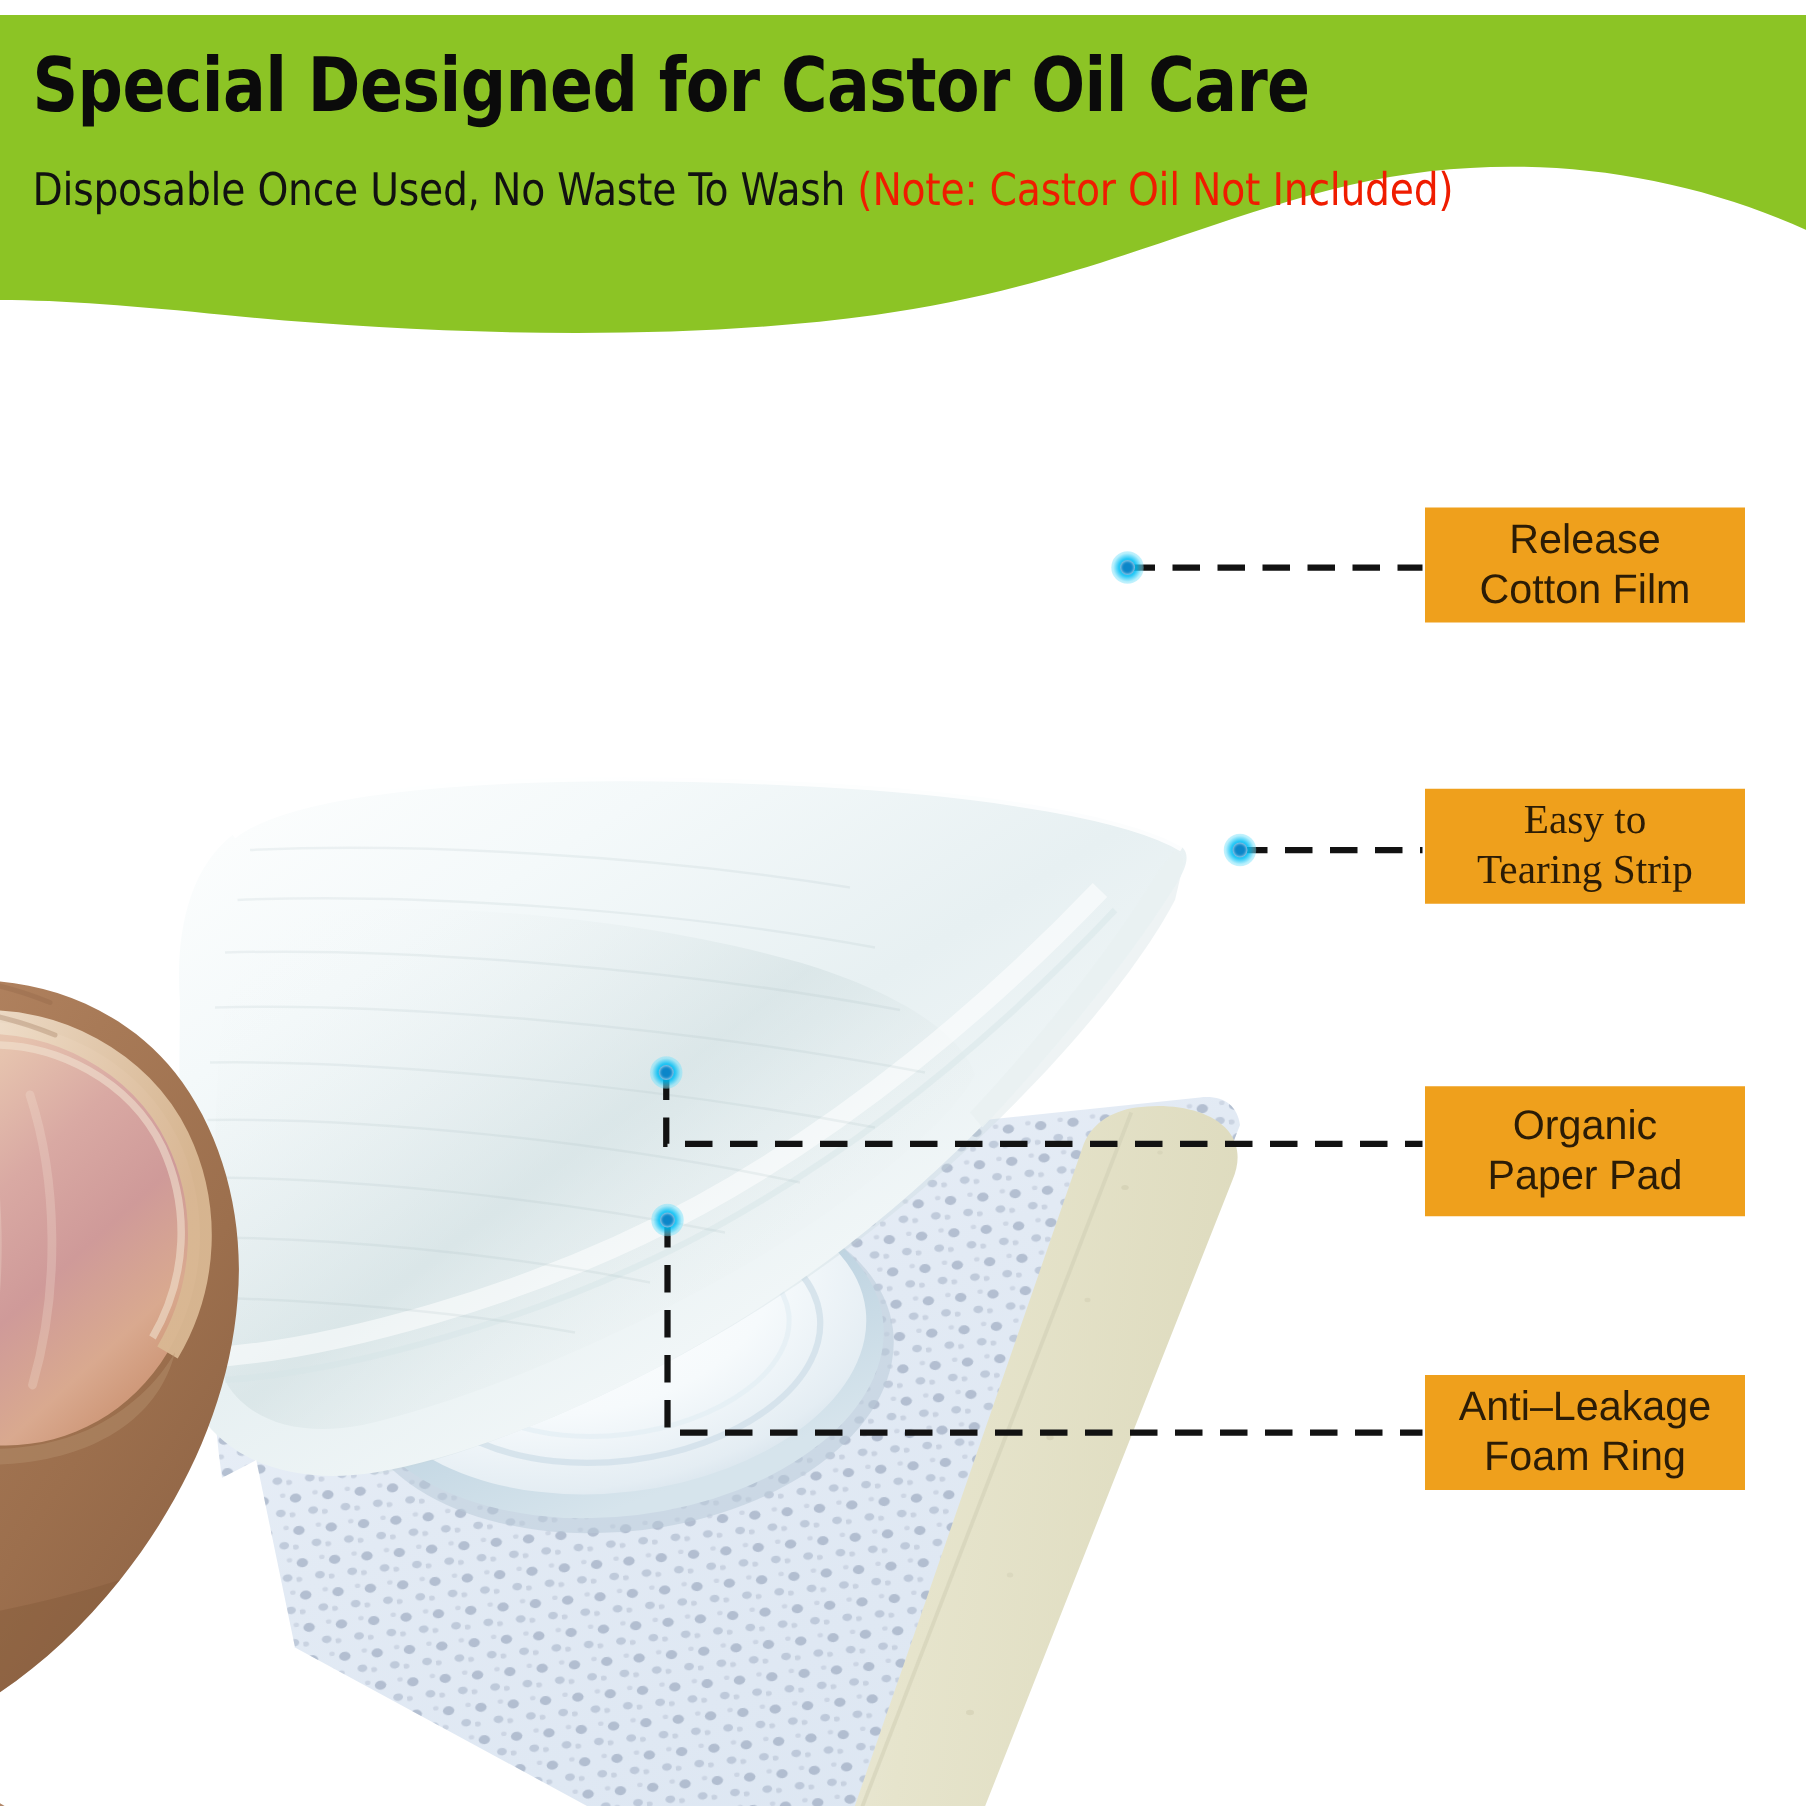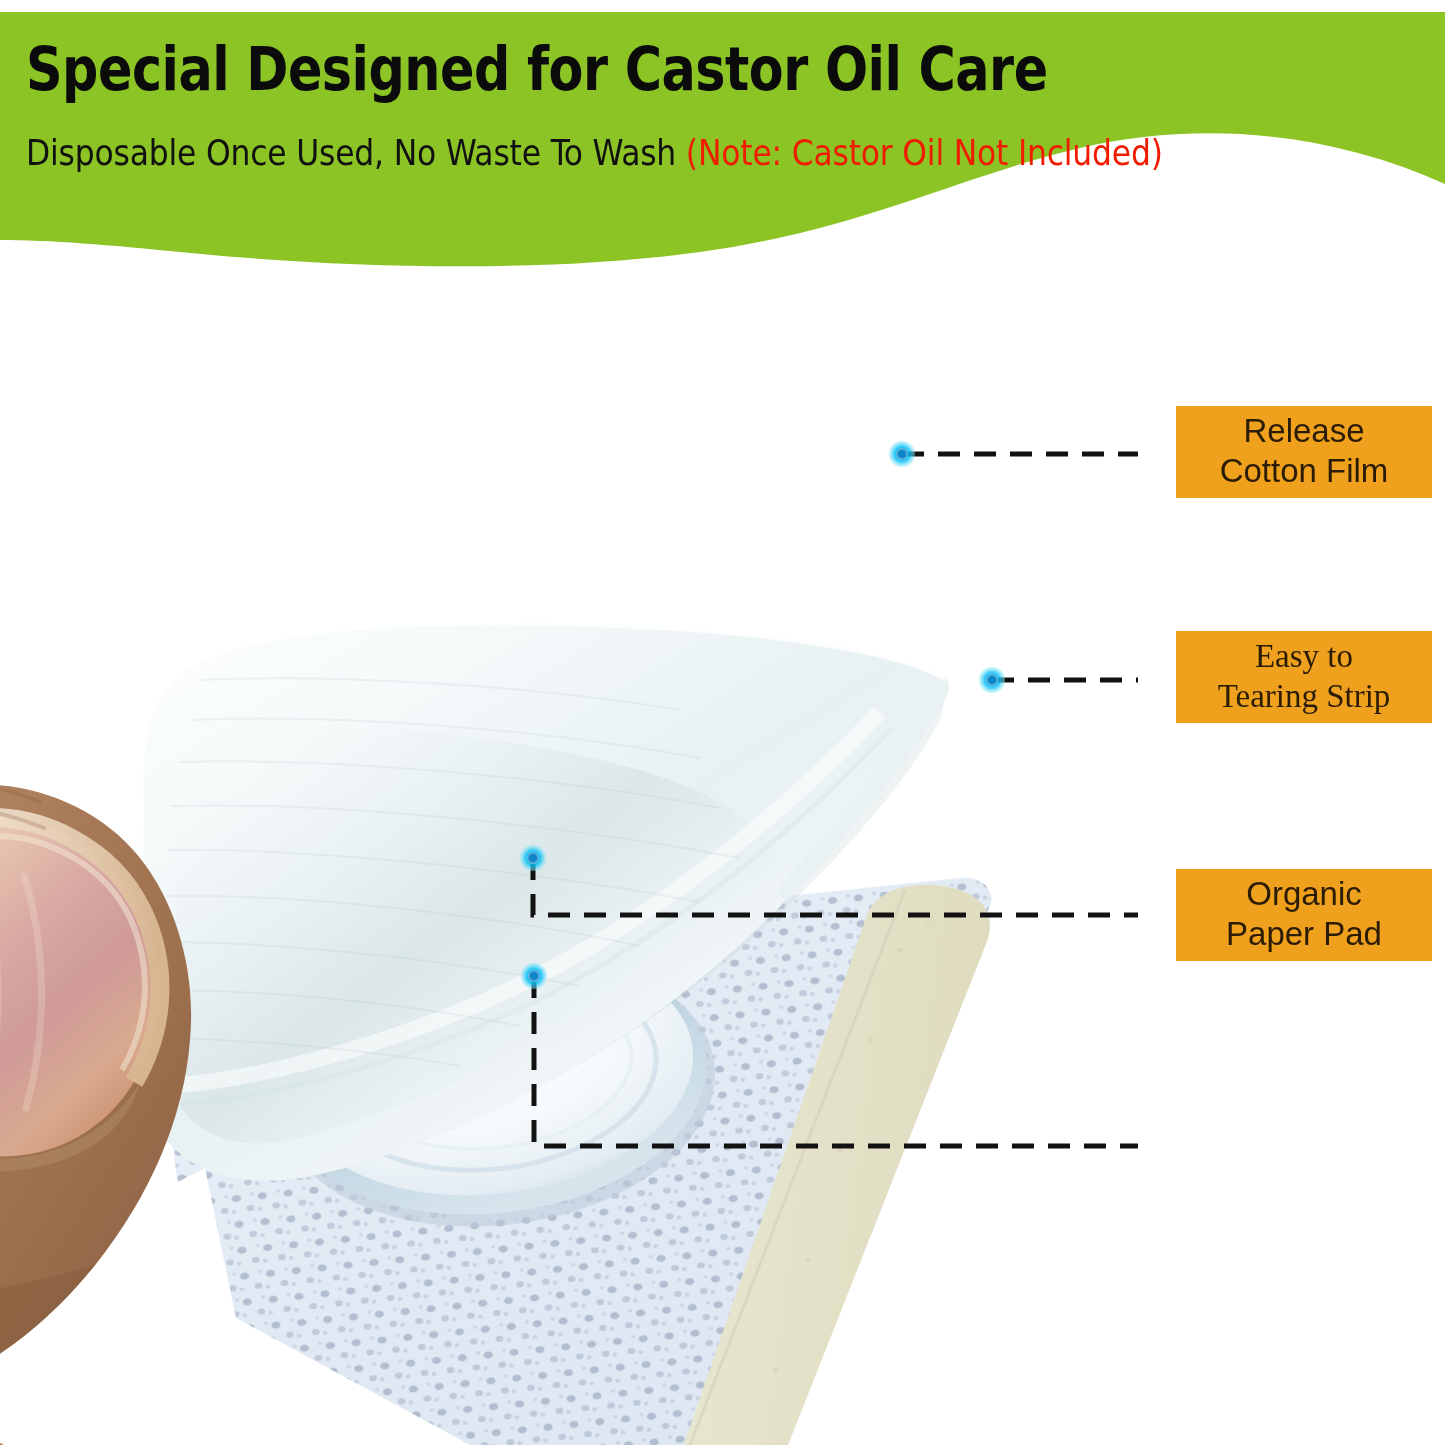--- a/index.html
+++ b/index.html
@@ -40,27 +40,26 @@
     position:absolute;
     background:#efa01c;
     color:#2b1c06;
     font-size:33px;
     line-height:1.22;
     text-align:center;
     font-family:"Liberation Sans", sans-serif;
     display:flex;flex-direction:column;align-items:center;justify-content:center;
     box-sizing:border-box;
     padding:4px 6px 6px 6px;
-    margin-left:36px;
   }
   .label-box span{display:block;white-space:nowrap;}
 
   .lbl-1{left:1140px;top:406px;width:256px;height:92px;}
   .lbl-2{left:1140px;top:631px;width:256px;height:92px;font-family:Liberation Serif, serif;}
-  .lbl-3{left:1140px;top:869px;width:256px;height:92px;}
+  .lbl-3{left:1140px;top:869px;width:256px;height:104px;}
   .lbl-4{left:1140px;top:1100px;width:256px;height:92px;}
 
   
   .dot{position:absolute;width:26px;height:26px;pointer-events:none;}
   .dot .glow{
     position:absolute;left:0;top:0;width:26px;height:26px;border-radius:50%;
     background:radial-gradient(circle at 50% 50%, rgba(0,190,245,0.95) 0%, rgba(0,190,245,0.85) 38%, rgba(120,225,250,0.55) 62%, rgba(160,235,252,0.0) 100%);
   }
   .dot .core{
     position:absolute;left:7px;top:7px;width:12px;height:12px;border-radius:50%;
@@ -358,20 +357,24 @@
     <span>Cotton Film</span>
   </div>
   <div class="label-box lbl-2">
     <span>Easy to</span>
     <span>Tearing Strip</span>
   </div>
   <div class="label-box lbl-3">
     <span>Organic</span>
     <span>Paper Pad</span>
   </div>
+  <div class="label-box lbl-4">
+    <span>Anti–Leakage</span>
+    <span>Foam Ring</span>
+  </div>
 
   <div class="banner-wrap">
     <svg class="banner-svg" width="1445" height="262" viewBox="0 0 1445 262" xmlns="http://www.w3.org/2000/svg">
       <path d="M 0 0 L 1445 0 L 1445 172
                C 1330 120, 1200 108, 1080 136
                C 960 164, 860 218, 700 240
                C 540 262, 340 256, 180 240
                C 110 233, 50 228, 0 228 Z" fill="#8cc425"></path>
     </svg>
     <div class="banner-title">Special Designed for Castor Oil Care</div>

